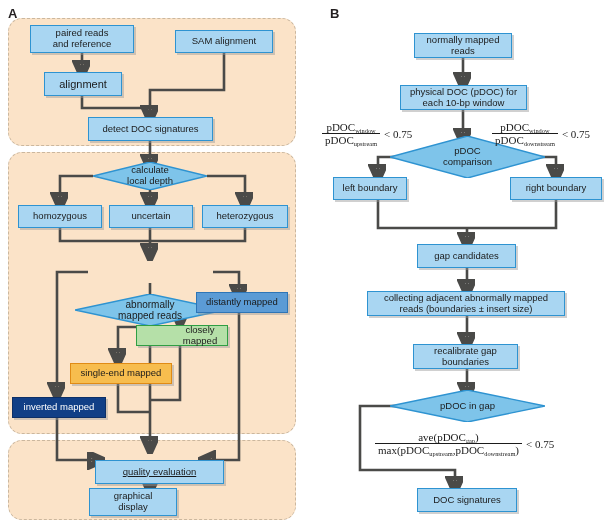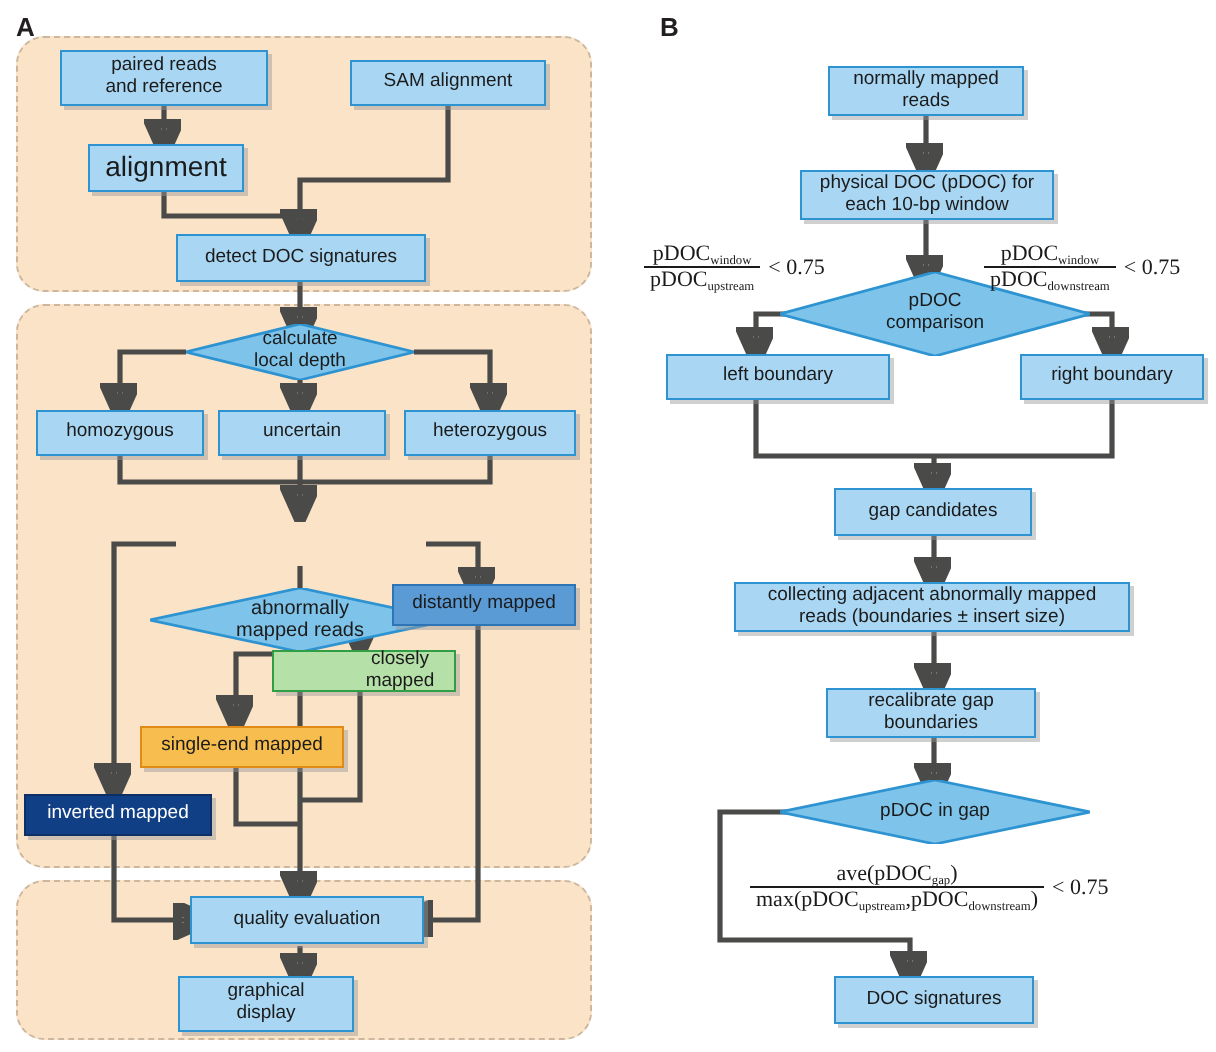--- a/index.html
+++ b/index.html
@@ -101,21 +101,21 @@
 
   <div class="node box" style="left:30px;top:25px;width:104px;height:28px;font-size:9.5px;">
     <span style="white-space:pre-line;">paired reads
 and reference</span>
   </div>
 
   <div class="node box" style="left:175px;top:30px;width:98px;height:23px;font-size:9.5px;">
     <span style="white-space:pre-line;">SAM alignment</span>
   </div>
 
-  <div class="node box" style="left:44px;top:72px;width:78px;height:24px;font-size:14px;">
+  <div class="node box" style="left:44px;top:72px;width:78px;height:24px;font-size:11px;">
     <span style="white-space:pre-line;">alignment</span>
   </div>
 
   <div class="node box" style="left:88px;top:117px;width:125px;height:24px;font-size:9.5px;">
     <span style="white-space:pre-line;">detect DOC signatures</span>
   </div>
 
   <div class="node diamond" style="left:93px;top:162px;width:114px;height:28px;font-size:9.5px;">
     <svg class="dshape" viewBox="0 0 114 28" preserveAspectRatio="none">
       <polygon points="57,0 114,14 57,28 0,14" fill="#7ec4ea" stroke="#2e93d1" stroke-width="1.4"></polygon>
@@ -151,21 +151,21 @@
   </div>
 
   <div class="node box orange" style="left:70px;top:363px;width:102px;height:21px;font-size:9.5px;">
     <span style="white-space:pre-line;">single-end mapped</span>
   </div>
 
   <div class="node box navy" style="left:12px;top:397px;width:94px;height:21px;font-size:9.5px;">
     <span style="white-space:pre-line;">inverted mapped</span>
   </div>
 
-  <div class="node box" style="left:95px;top:448px;width:117px;height:24px;font-size:9.5px;">
+  <div class="node box" style="left:95px;top:460px;width:129px;height:24px;font-size:9.5px;text-decoration:underline;">
     <span style="white-space:pre-line;">quality evaluation</span>
   </div>
 
   <div class="node box" style="left:89px;top:488px;width:88px;height:28px;font-size:9.5px;">
     <span style="white-space:pre-line;">graphical
 display</span>
   </div>
 
   <div class="panel-letter" style="left:330px;top:6px;">B</div>
 
@@ -205,21 +205,21 @@
   </div>
 
   <div class="node diamond" style="left:390px;top:136px;width:155px;height:42px;font-size:9.5px;">
     <svg class="dshape" viewBox="0 0 155 42" preserveAspectRatio="none">
       <polygon points="77.5,0 155,21 77.5,42 0,21" fill="#7ec4ea" stroke="#2e93d1" stroke-width="1.4"></polygon>
     </svg>
     <span class="dlabel" style="white-space:pre-line;">pDOC
 comparison</span>
   </div>
 
-  <div class="node box" style="left:333px;top:177px;width:112px;height:23px;font-size:9.5px;text-align:right;">
+  <div class="node box" style="left:333px;top:177px;width:74px;height:23px;font-size:9.5px;text-align:right;">
     <span style="white-space:pre-line;">left boundary</span>
   </div>
   <div class="node box" style="left:510px;top:177px;width:92px;height:23px;font-size:9.5px;">
     <span style="white-space:pre-line;">right boundary</span>
   </div>
 
   <div class="node box" style="left:417px;top:244px;width:99px;height:24px;font-size:9.5px;">
     <span style="white-space:pre-line;">gap candidates</span>
   </div>
 

